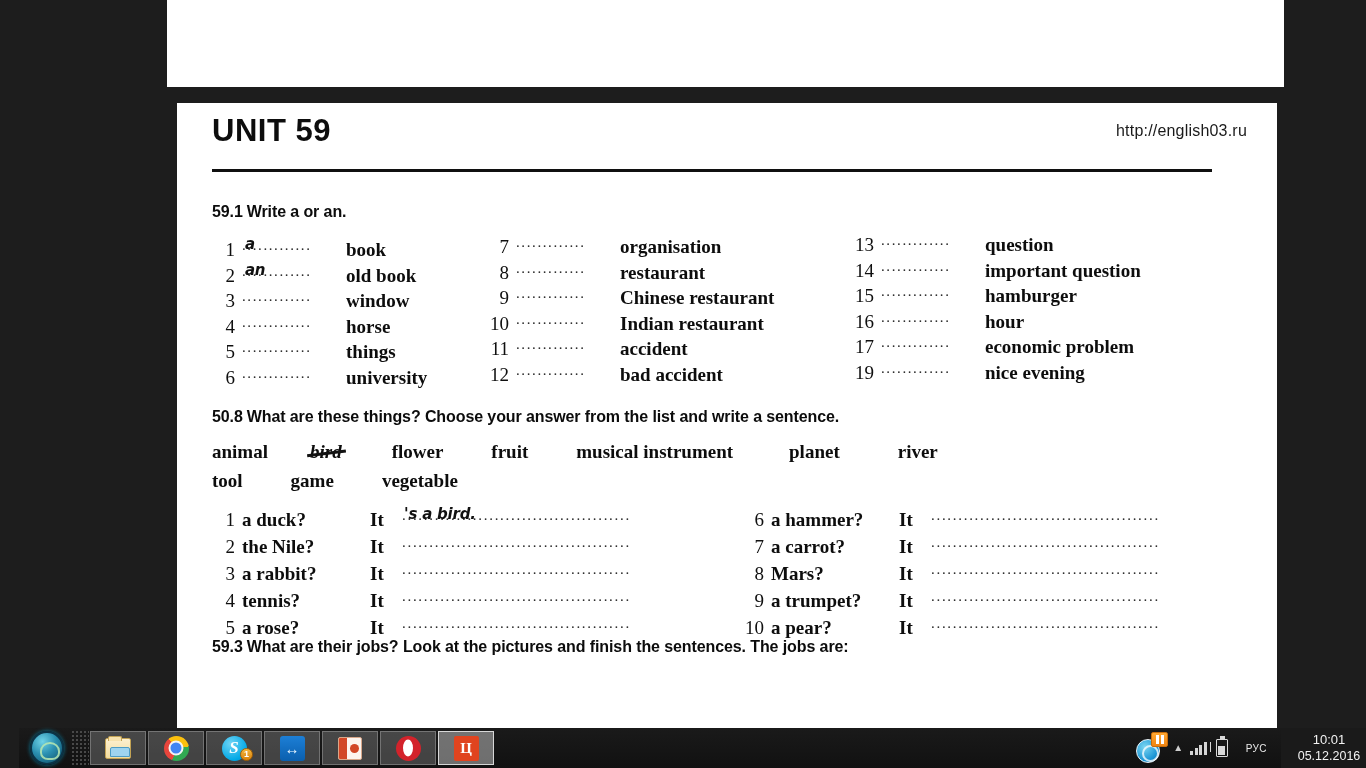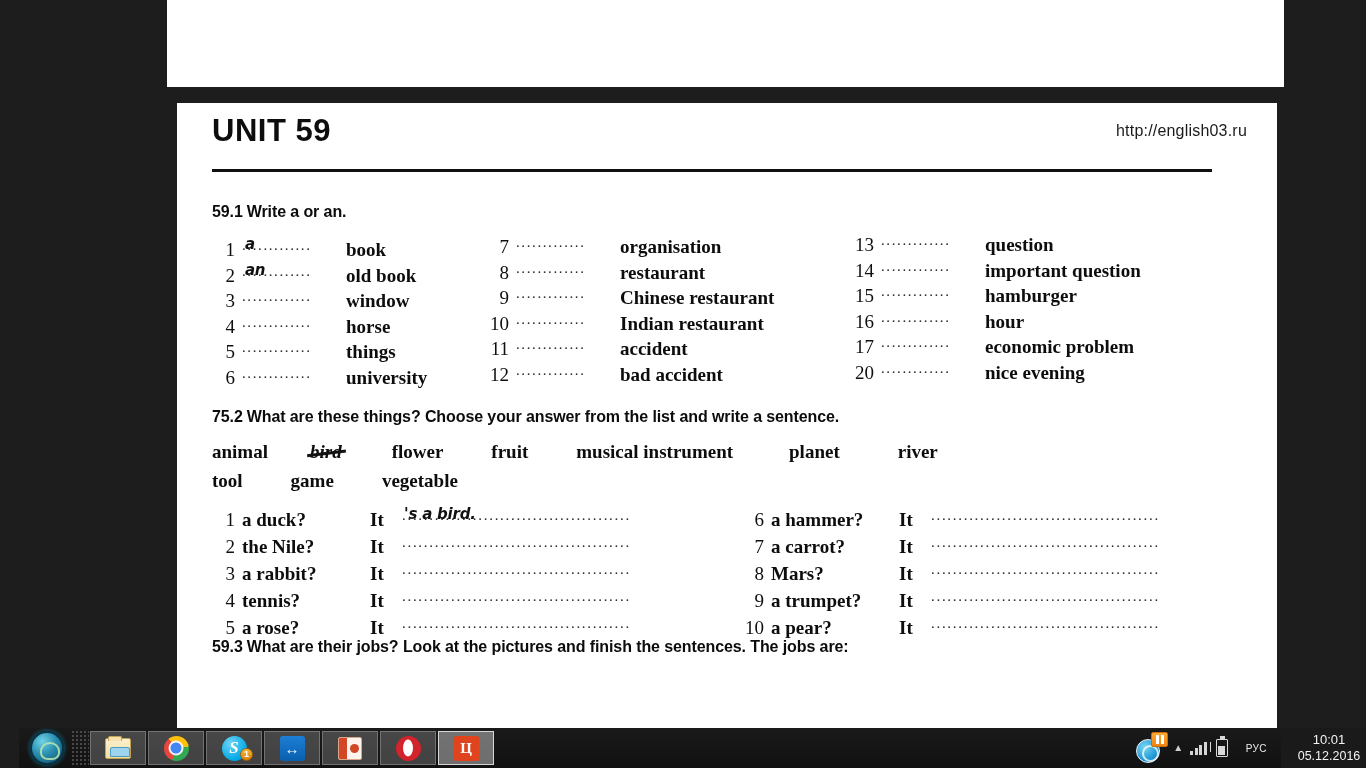--- a/index.html
+++ b/index.html
@@ -786,30 +786,30 @@
             <span class="ex1-word">hour</span>
           </div>
           <div class="ex1-row">
             <span class="ex1-num">17</span>
             <span class="ex1-blank">
               <span class="dots">.............</span>
             </span>
             <span class="ex1-word">economic problem</span>
           </div>
           <div class="ex1-row">
-            <span class="ex1-num">20</span>
+            <span class="ex1-num">19</span>
             <span class="ex1-blank">
               <span class="dots">.............</span>
             </span>
             <span class="ex1-word">nice evening</span>
           </div>
         </div>
 
       <div class="sec-head" id="sec-59-2">
-        <span class="num">75.2</span><span class="lite">What are these things? Choose your answer from the list and write a sentence.</span>
+        <span class="num">50.8</span><span class="lite">What are these things? Choose your answer from the list and write a sentence.</span>
       </div>
 
       <div id="wordbank">
         <div class="wb-row" id="wb-row-1"><span class="wb-word" style="margin-right: 42px;">animal</span><span class="wb-word struck" style="margin-right: 50px;">bird</span><span class="wb-word" style="margin-right: 48px;">flower</span><span class="wb-word" style="margin-right: 48px;">fruit</span><span class="wb-word" style="margin-right: 56px;">musical instrument</span><span class="wb-word" style="margin-right: 58px;">planet</span><span class="wb-word" style="margin-right: 34px;">river</span></div>
         <div class="wb-row" id="wb-row-2"><span class="wb-word" style="margin-right: 48px;">tool</span><span class="wb-word" style="margin-right: 48px;">game</span><span class="wb-word" style="margin-right: 34px;">vegetable</span></div>
       </div>
 
       <div class="ex2-col" id="ex2-col-left">
           <div class="ex2-row">
             <span class="ex2-num">1</span>

